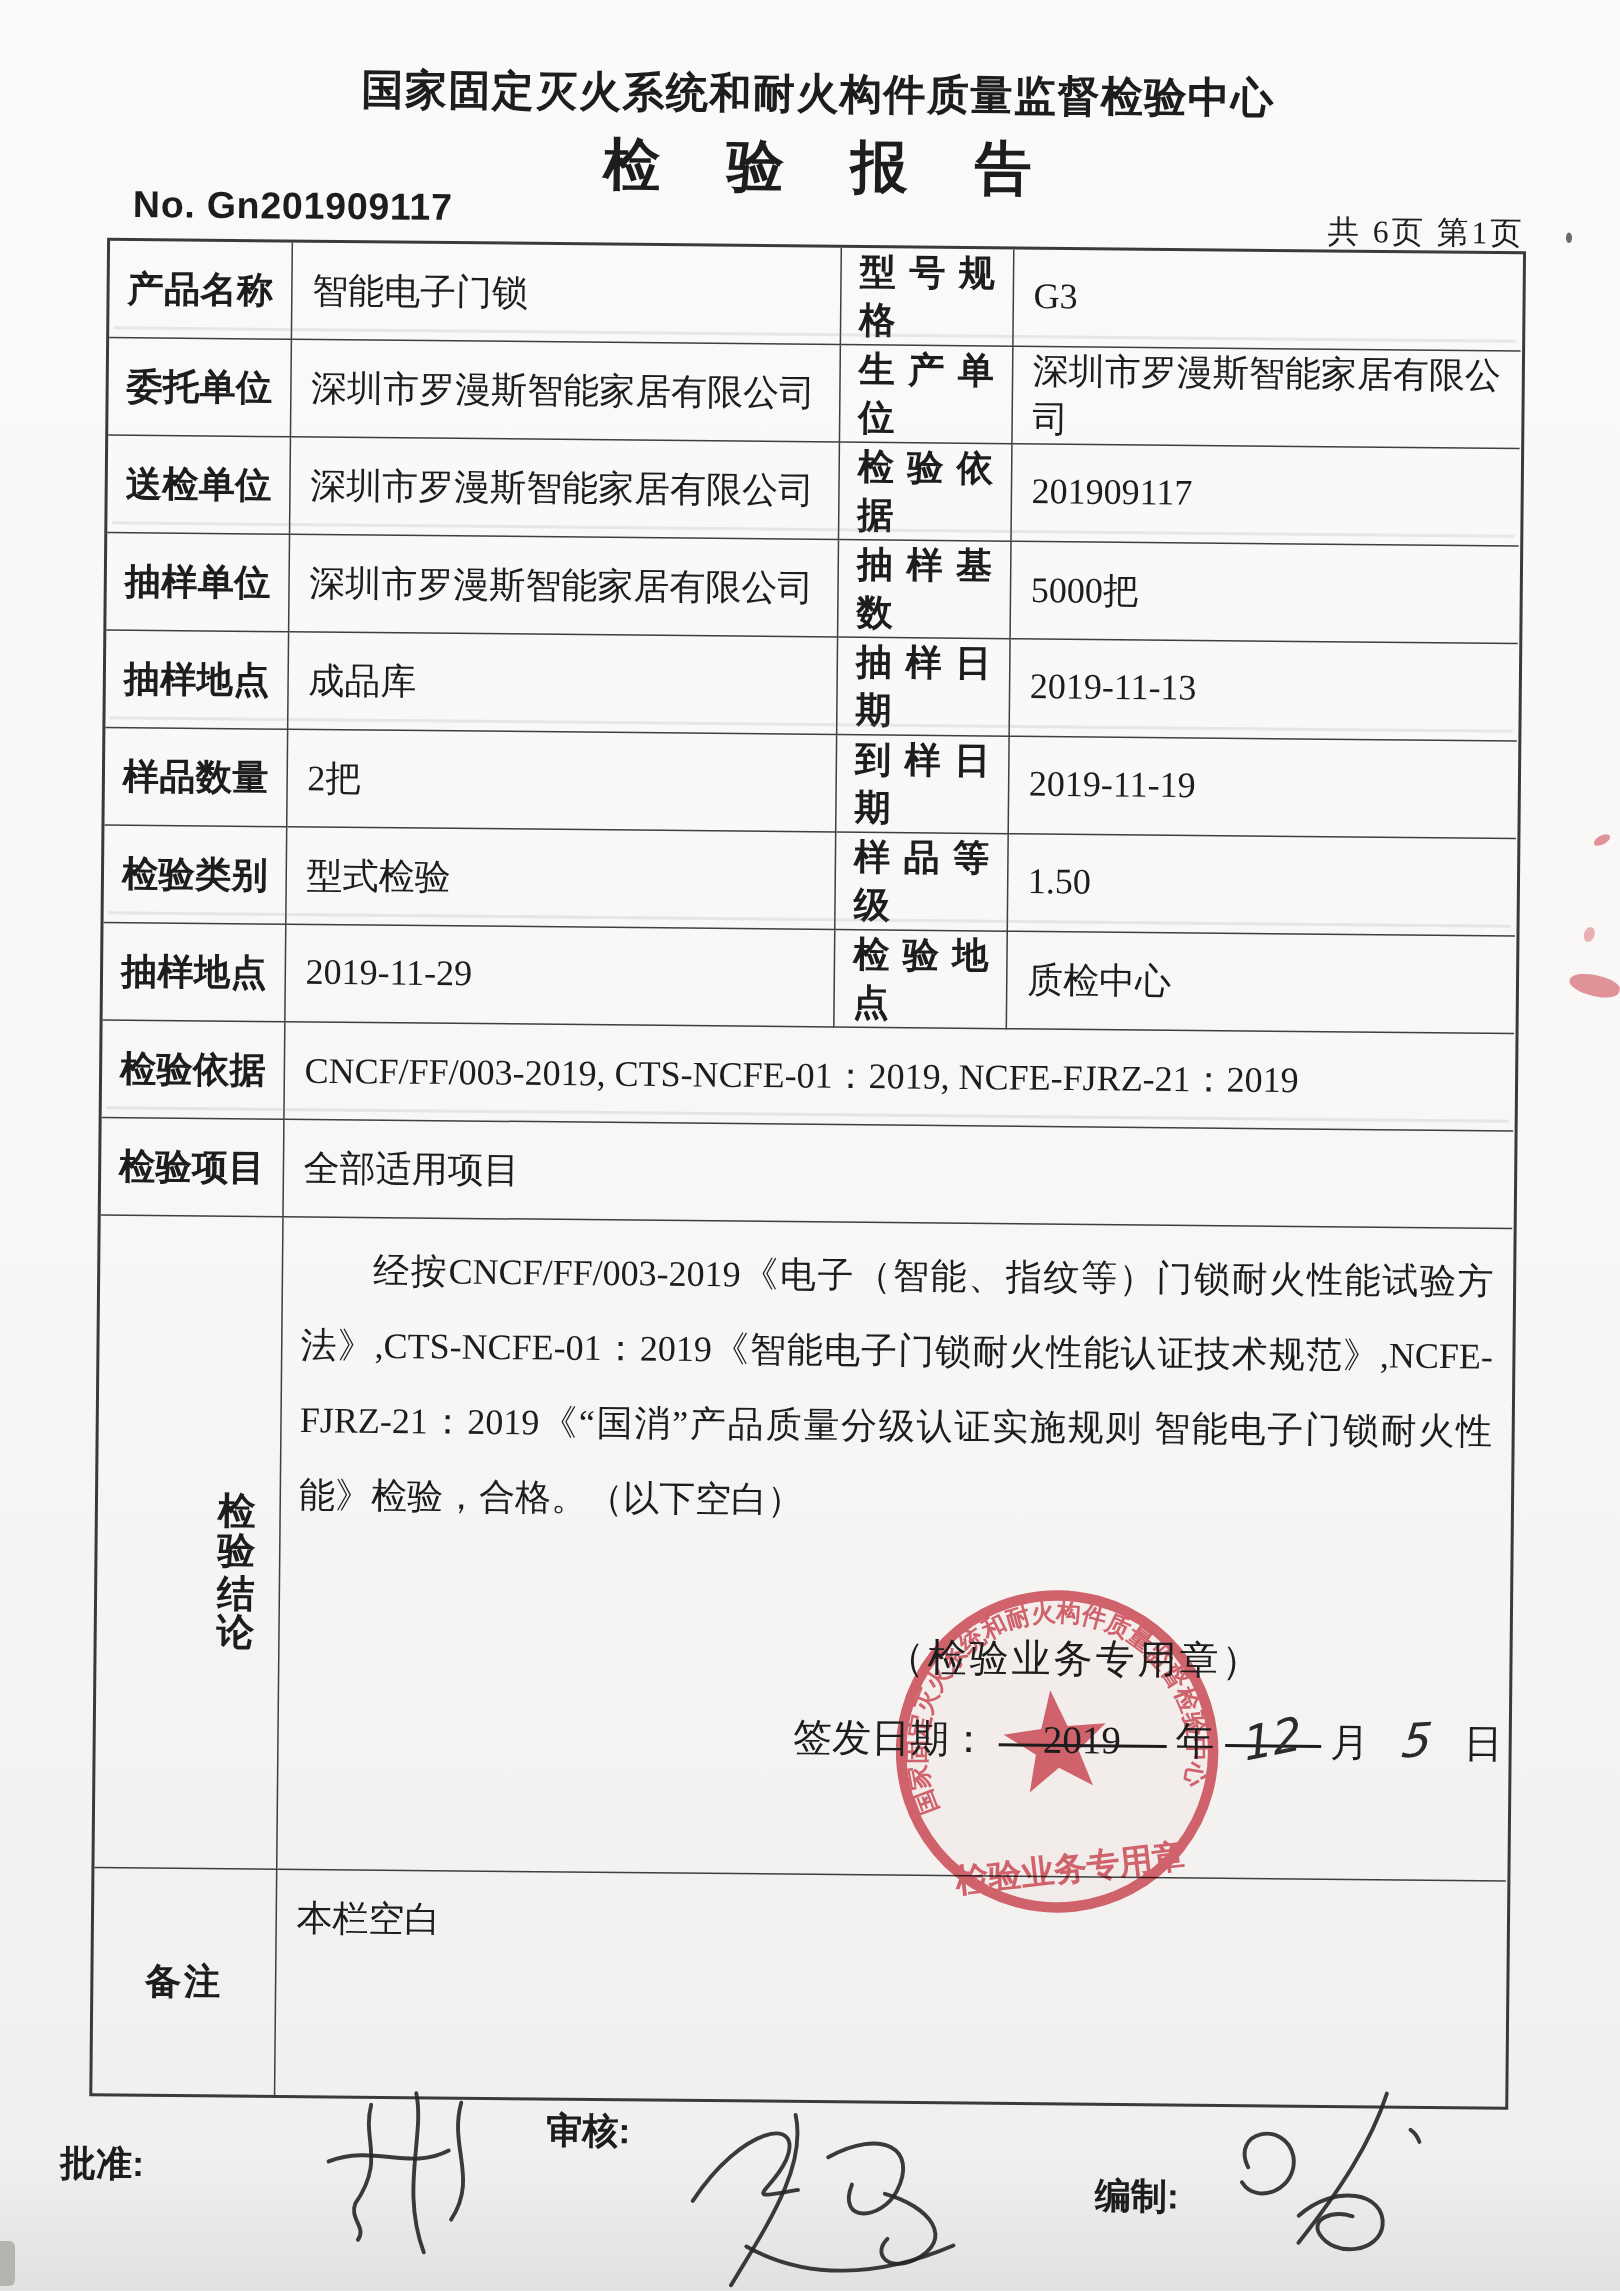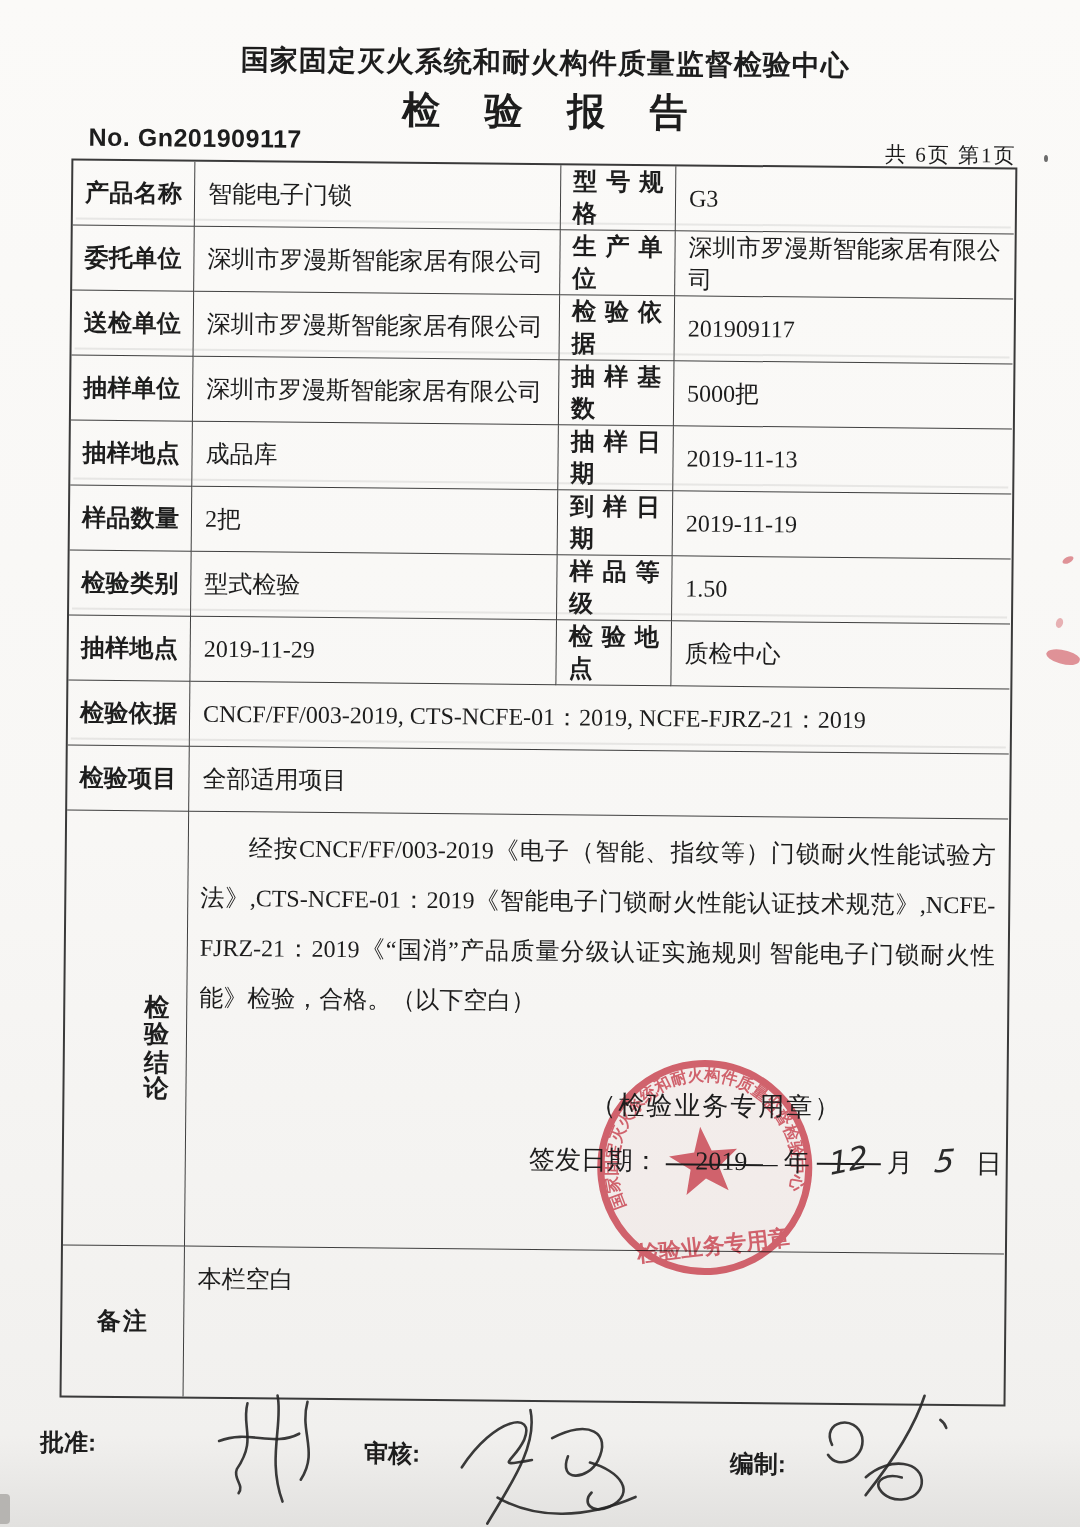--- a/index.html
+++ b/index.html
@@ -194,21 +194,21 @@
         </svg>
       </div>
 
       <div class="cell label center lastrow">
           <span>备注</span>
         </div>
       <div class="cell value wide lastcol lastrow remarks-value">本栏空白</div>
     </div>
 
     <div class="sig-label" style="left:48px; top:1431px;">批准:</div>
-    <div class="sig-label" style="left:372px; top:1439px;">审核:</div>
+    <div class="sig-label" style="left:372px; top:1406px;">审核:</div>
     <div class="sig-label" style="left:738px; top:1446px;">编制:</div>
 
     <svg class="sig" style="left:215px; top:1392px;" width="150" height="120" viewBox="0 0 150 120">
       <path d="M40,14 C34,38 50,50 30,80 C26,90 38,96 32,104"></path>
       <path d="M12,52 C42,40 66,58 92,44"></path>
       <path d="M70,6 C76,34 60,70 76,112"></path>
       <path d="M100,12 C92,42 112,62 94,90"></path>
     </svg>
     <svg class="sig" style="left:448px; top:1402px;" width="215" height="125" viewBox="0 0 215 125">
       <path d="M22,66 C54,16 96,8 84,38 C74,60 52,66 92,58"></path>

